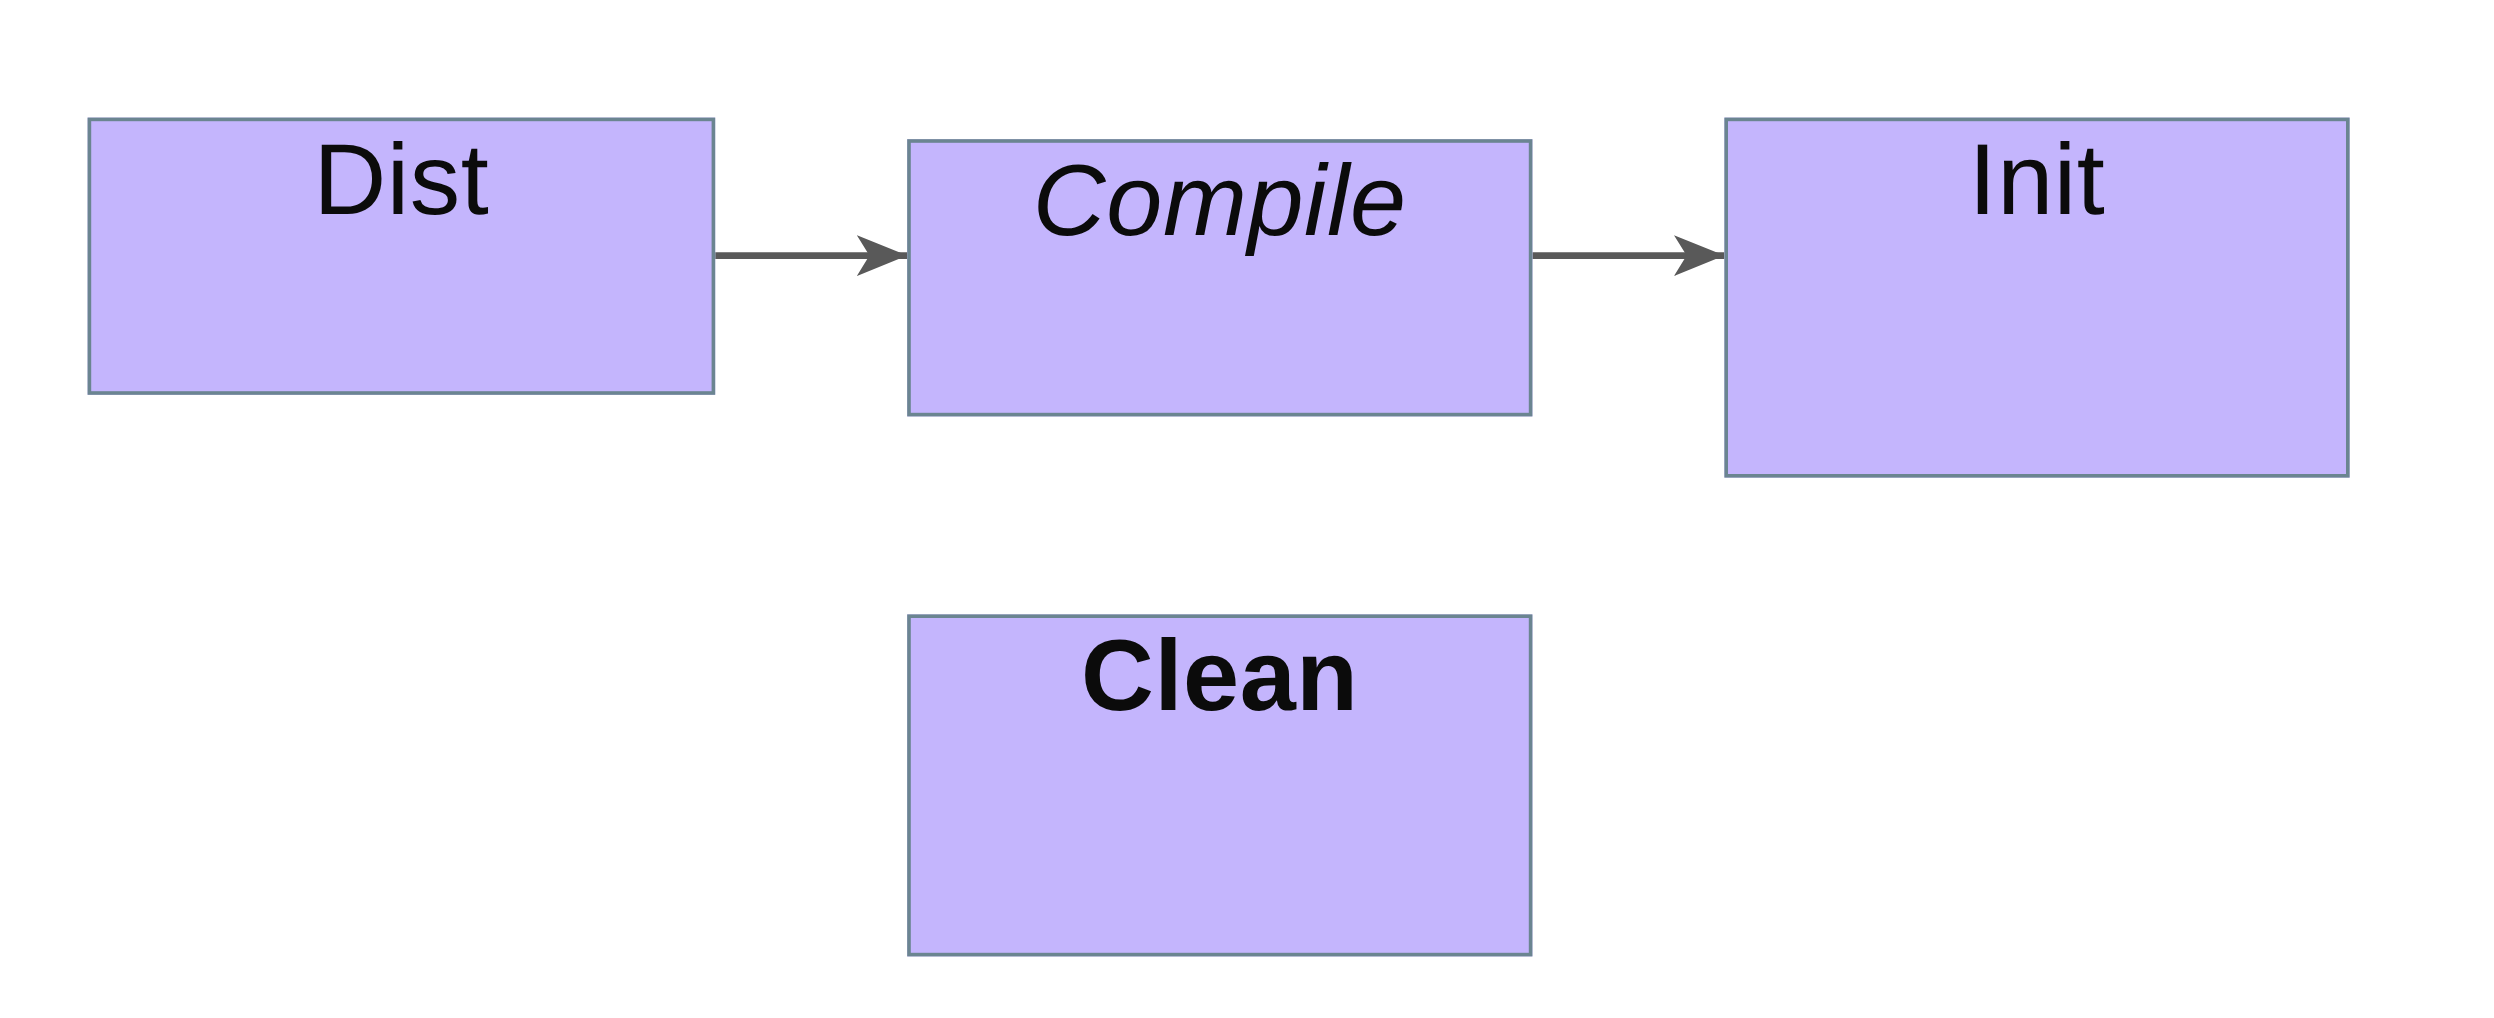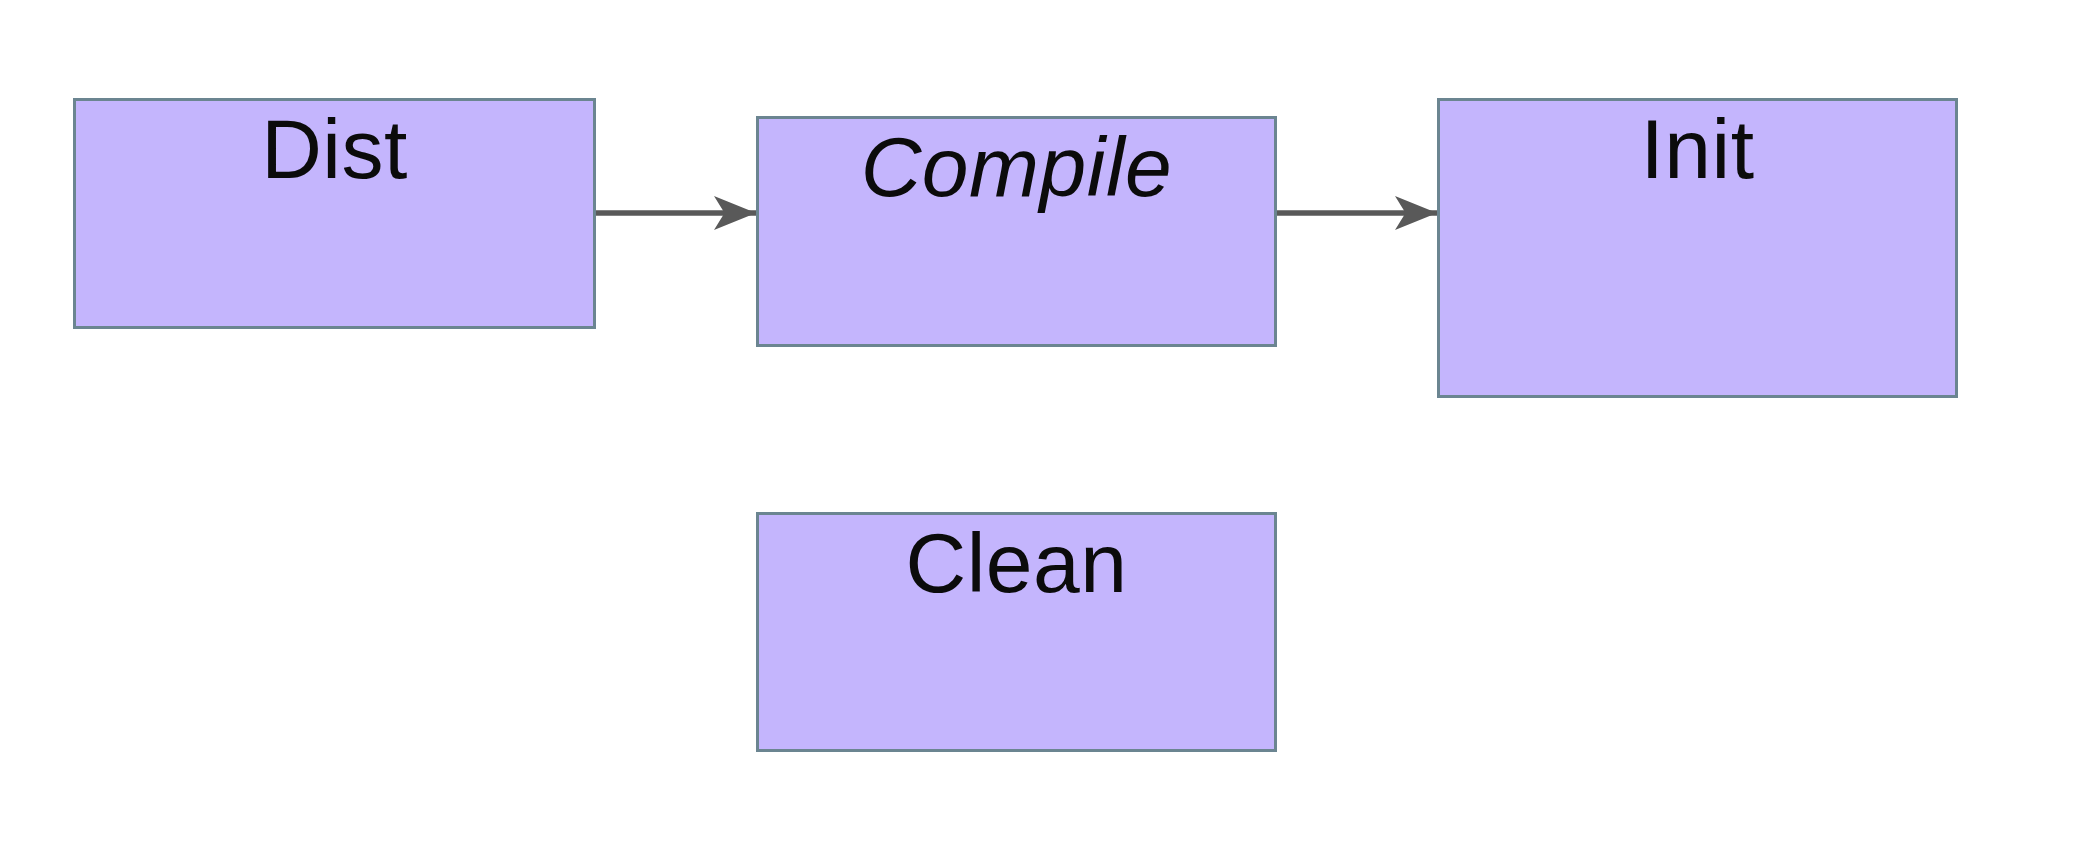--- a/index.html
+++ b/index.html
@@ -26,21 +26,21 @@
   }
   .node-label {
     font-size: 84px;
     color: #0b0b0b;
     letter-spacing: 0.5px;
     white-space: nowrap;
   }
   #node-dist    { left: 73px;   top: 98px;  width: 523px; height: 231px; }
   #node-compile { left: 756px;  top: 116px;  width: 521px; height: 231px; font-style: italic; }
   #node-init    { left: 1437px; top: 98px;  width: 521px; height: 300px; }
-  #node-clean   { left: 756px;  top: 512px; width: 521px; height: 240px; }
+  #node-clean   { left: 756px;  top: 512px; width: 521px; height: 285px; font-weight: bold; }
   .edge-layer {
     position: absolute;
     left: 0;
     top: 0;
     width: 2078px;
     height: 848px;
     pointer-events: none;
   }
 </style>
 </head>

